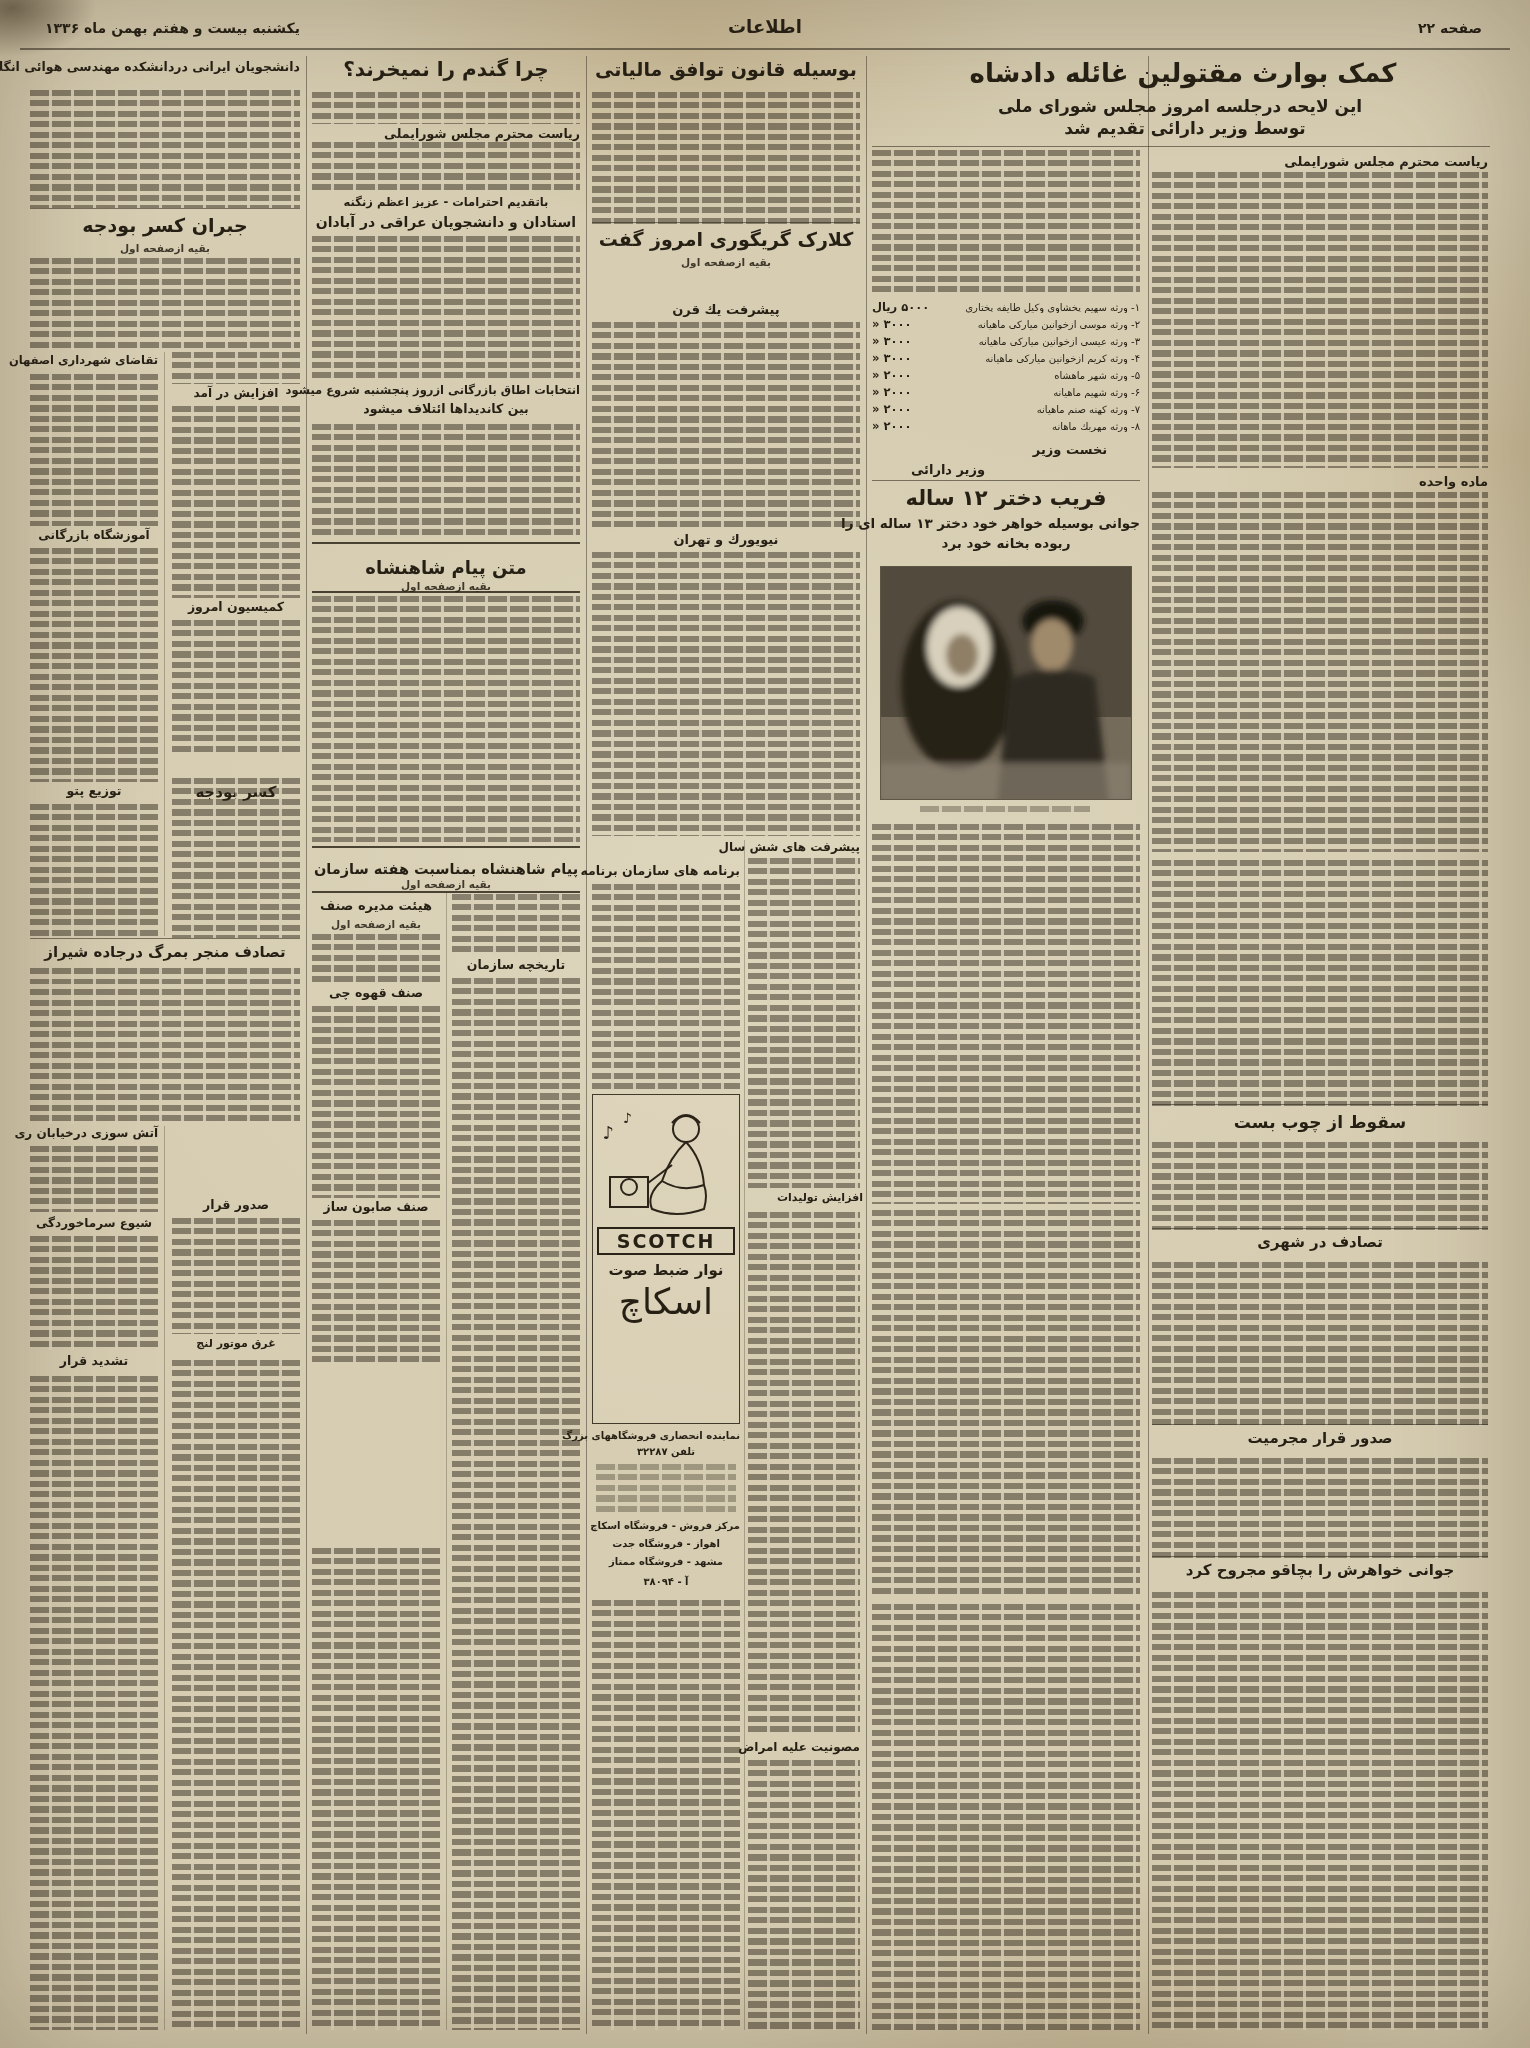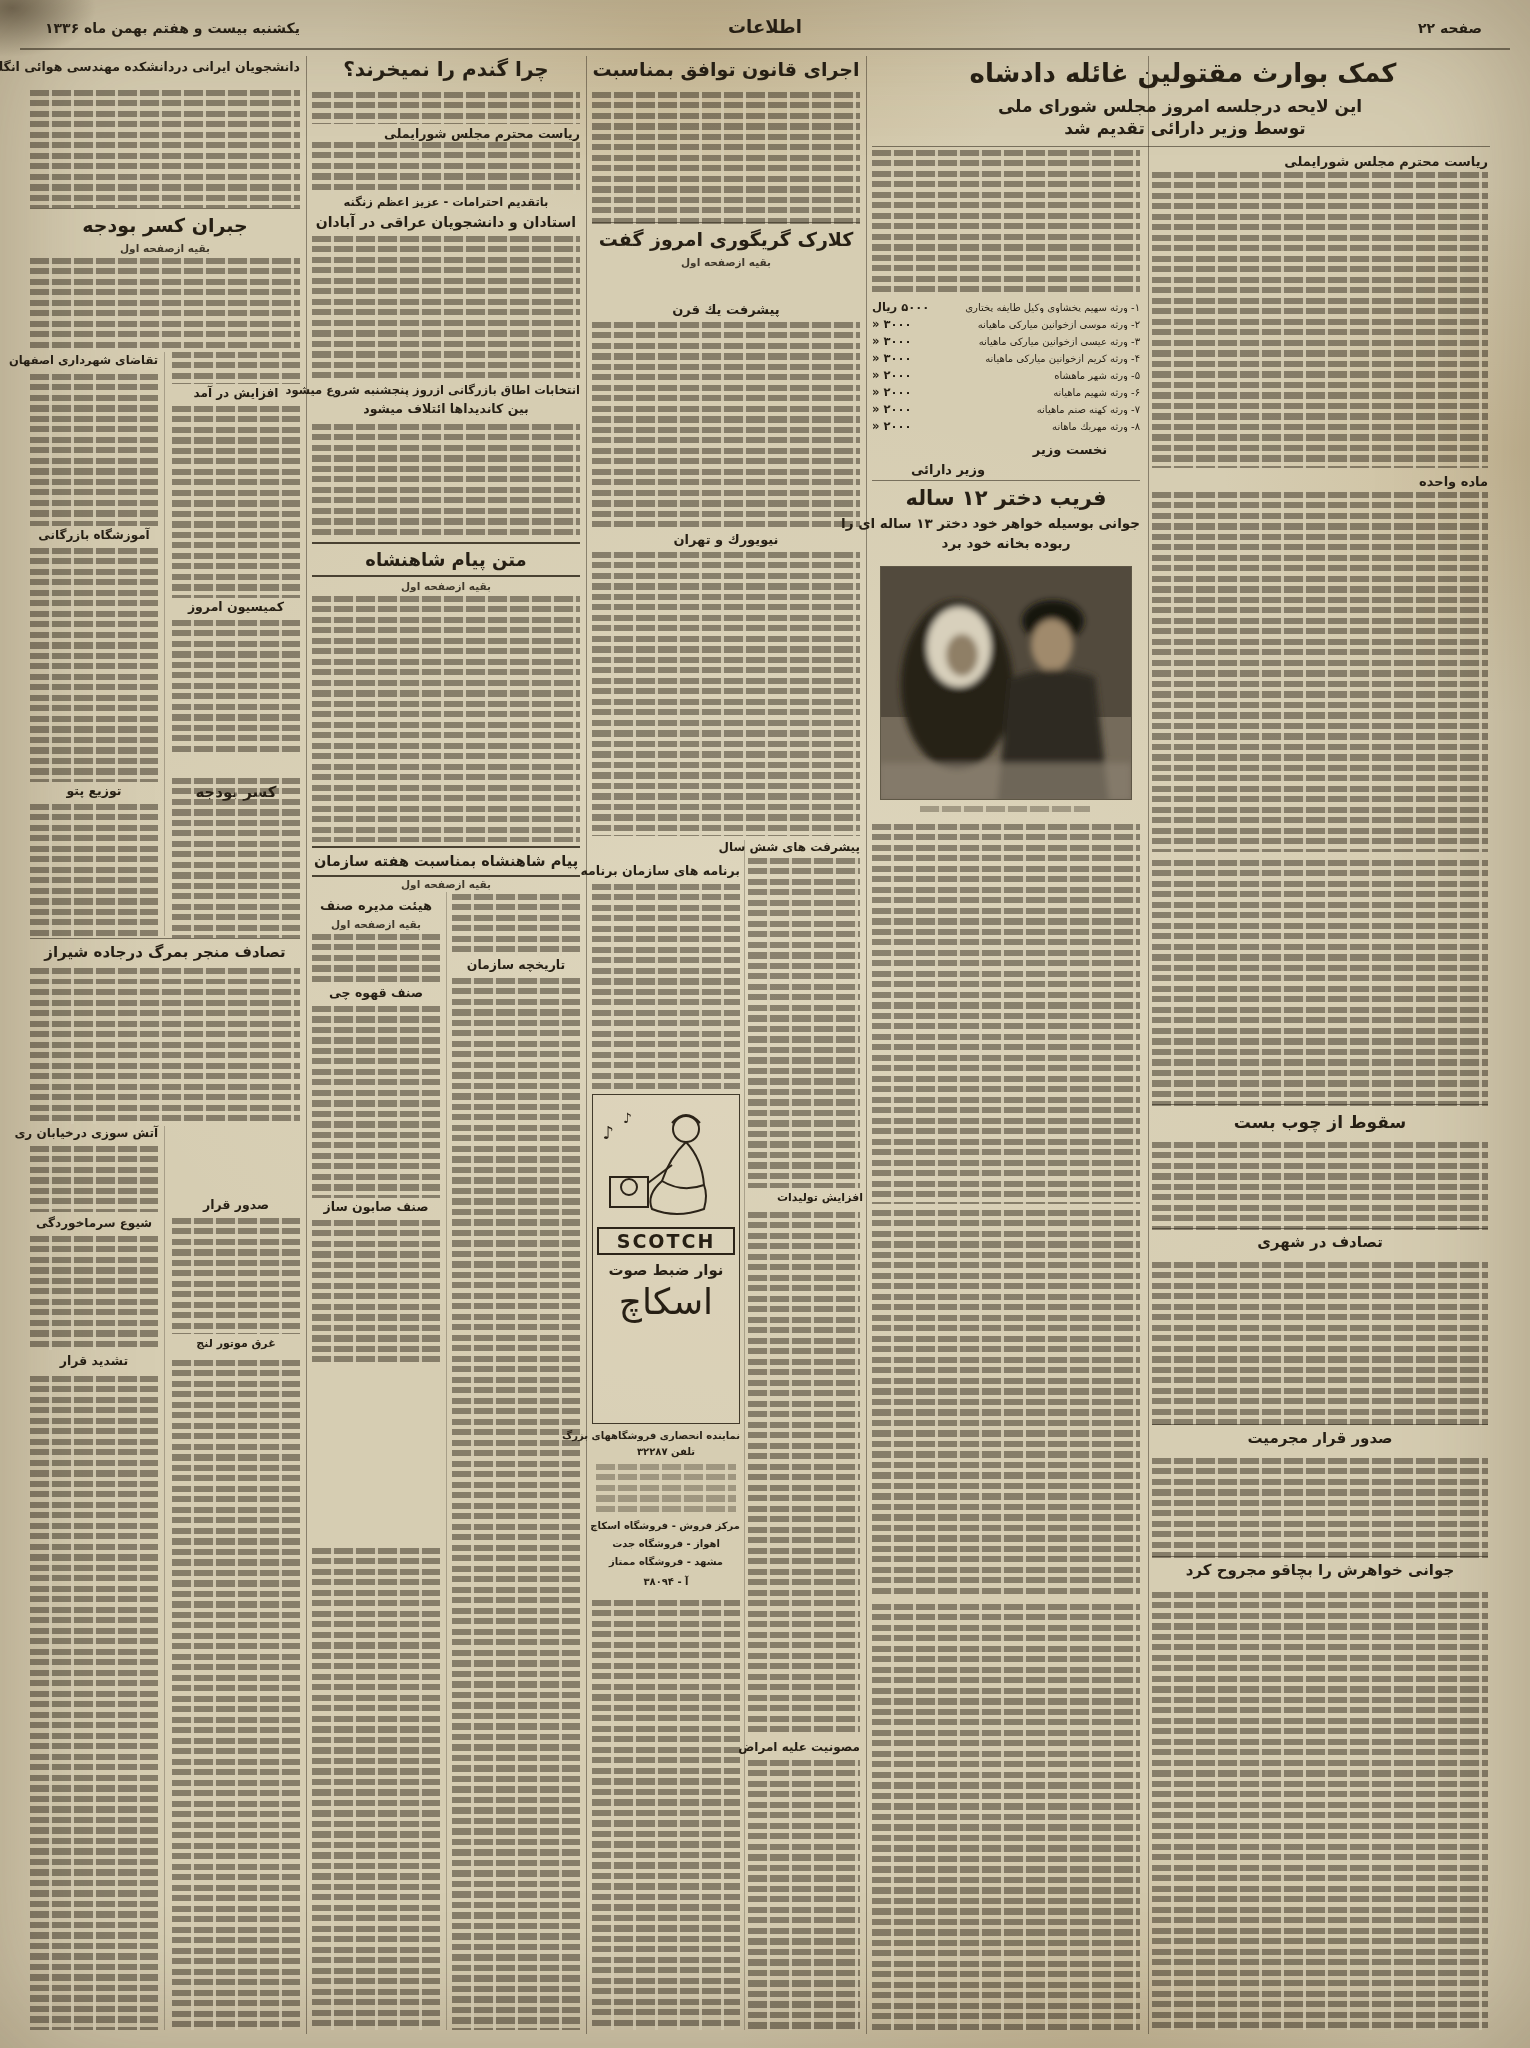--- a/index.html
+++ b/index.html
@@ -20,21 +20,21 @@
   .hl{position:absolute;font-weight:bold;text-align:center;line-height:1.18;white-space:nowrap}
   .rt{text-align:right}
   .tx{position:absolute;opacity:.58;
     background-image:
       repeating-linear-gradient(90deg, rgba(214,206,182,0) 0 19px, rgba(214,206,182,.9) 19px 22px),
       repeating-linear-gradient(180deg, rgba(42,34,22,.8) 0 6px, rgba(42,34,22,0) 6px 10.5px);}
   .tx.lt{opacity:.40}
   .vr{position:absolute;width:1px;background:rgba(42,34,22,.45)}
   .hr{position:absolute;height:1px;background:rgba(42,34,22,.55)}
   .cont{position:absolute;font-size:10.5px;font-weight:bold;text-align:center;opacity:.85}
-  .boxhl{border-top:2px solid rgba(38,30,18,.8);border-bottom:2px solid rgba(38,30,18,.8);padding:5px 0}
+  .boxhl{border-top:2px solid rgba(38,30,18,.8);border-bottom:2px solid rgba(38,30,18,.8);padding:13px 0}
   .lrow{display:flex;justify-content:space-between;align-items:baseline;height:17px}
   .lrow .lbl{font-size:10px;white-space:nowrap;overflow:hidden}
   .lrow .amt{font-weight:bold;font-size:11.5px;white-space:nowrap}
   .cinema{position:absolute;border:2px solid rgba(38,30,18,.9);text-align:center;padding:8px 4px;background:rgba(222,214,190,.35)}
   .adbox{position:absolute;border:1.5px solid rgba(38,30,18,.85);text-align:center;background:rgba(224,216,192,.30)}
   .adline{position:absolute;font-size:10px;font-weight:bold;text-align:center;white-space:nowrap}
   .photo{position:absolute;border:1px solid rgba(42,34,22,.7);overflow:hidden}
 </style>
 </head>
 <body>
@@ -147,21 +147,21 @@
         <rect x="0" y="196" width="252" height="38" fill="#8a8070" opacity=".7"></rect>
       </g>
     </svg>
   </div>
   <div class="tx lt" style="left:920px;top:806px;width:170px;height:9px"></div>
 
   <div class="tx" style="left:872px;top:824px;width:268px;height:380px"></div>
   <div class="tx" style="left:872px;top:1210px;width:268px;height:388px"></div>
   <div class="tx" style="left:872px;top:1604px;width:268px;height:426px"></div>
 
-  <div class="hl" style="left:592px;top:58px;width:268px;font-size:19px">اجرای قانون توافق بمناسبت</div>
+  <div class="hl" style="left:592px;top:58px;width:268px;font-size:19px">بوسیله قانون توافق مالیاتی</div>
   <div class="tx" style="left:592px;top:92px;width:268px;height:132px"></div>
 
   <div class="hr" style="left:592px;top:222px;width:268px"></div>
   <div class="hl" style="left:592px;top:228px;width:268px;font-size:19px">کلارک گریگوری امروز گفت</div>
   <div class="cont" style="left:592px;top:256px;width:268px">بقیه ازصفحه اول</div>
 
   <div class="hl" style="left:592px;top:302px;width:268px;font-size:13px">پیشرفت یك قرن</div>
   <div class="tx" style="left:592px;top:322px;width:268px;height:208px"></div>
   <div class="hl" style="left:592px;top:532px;width:268px;font-size:13px">نیویورك و تهران</div>
   <div class="tx" style="left:592px;top:552px;width:268px;height:284px"></div>

